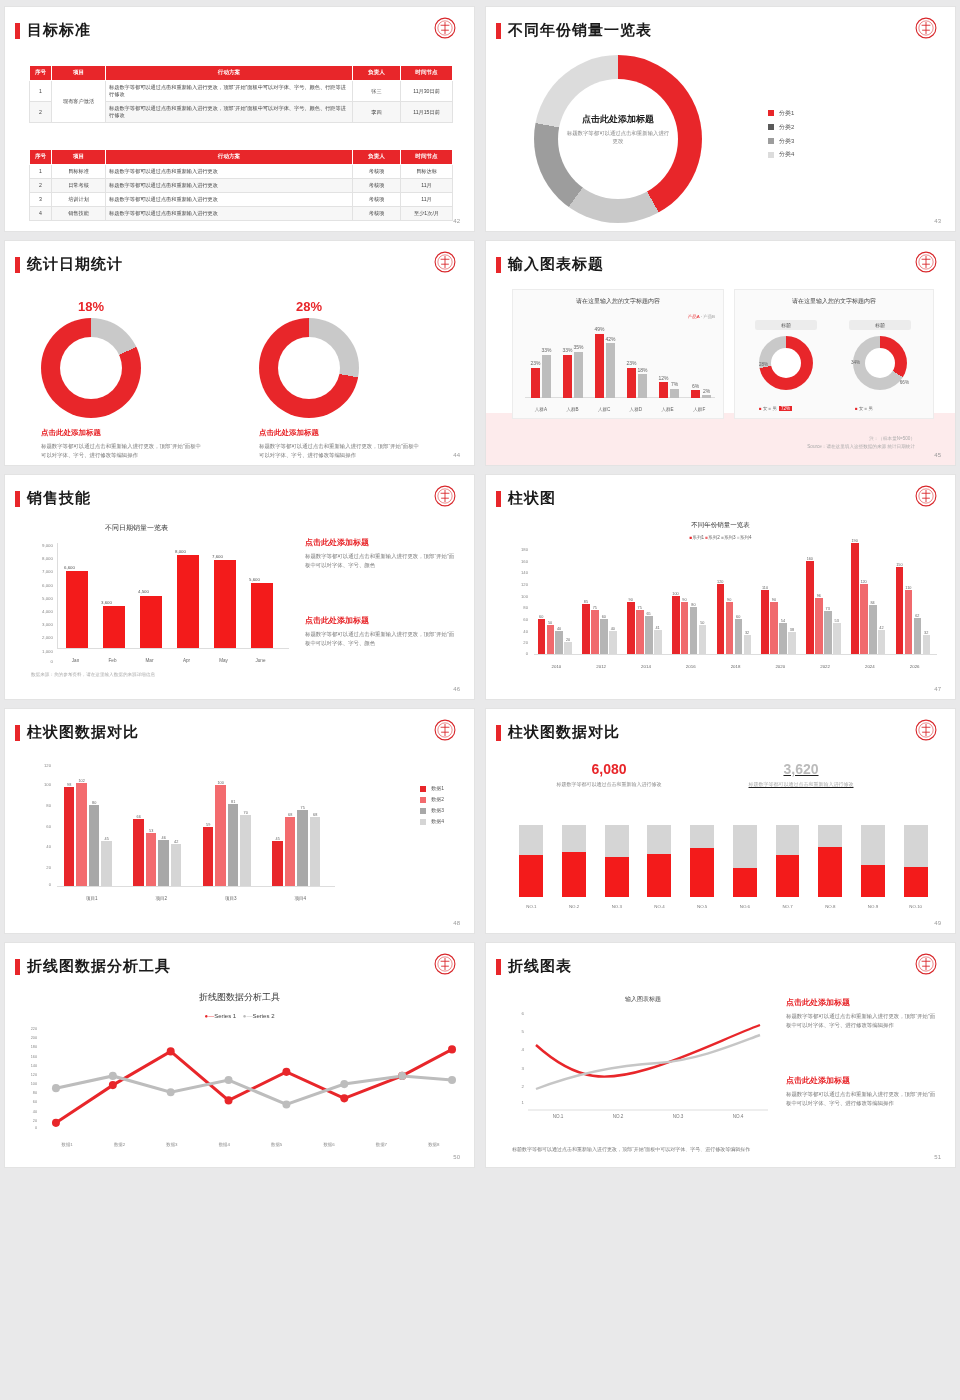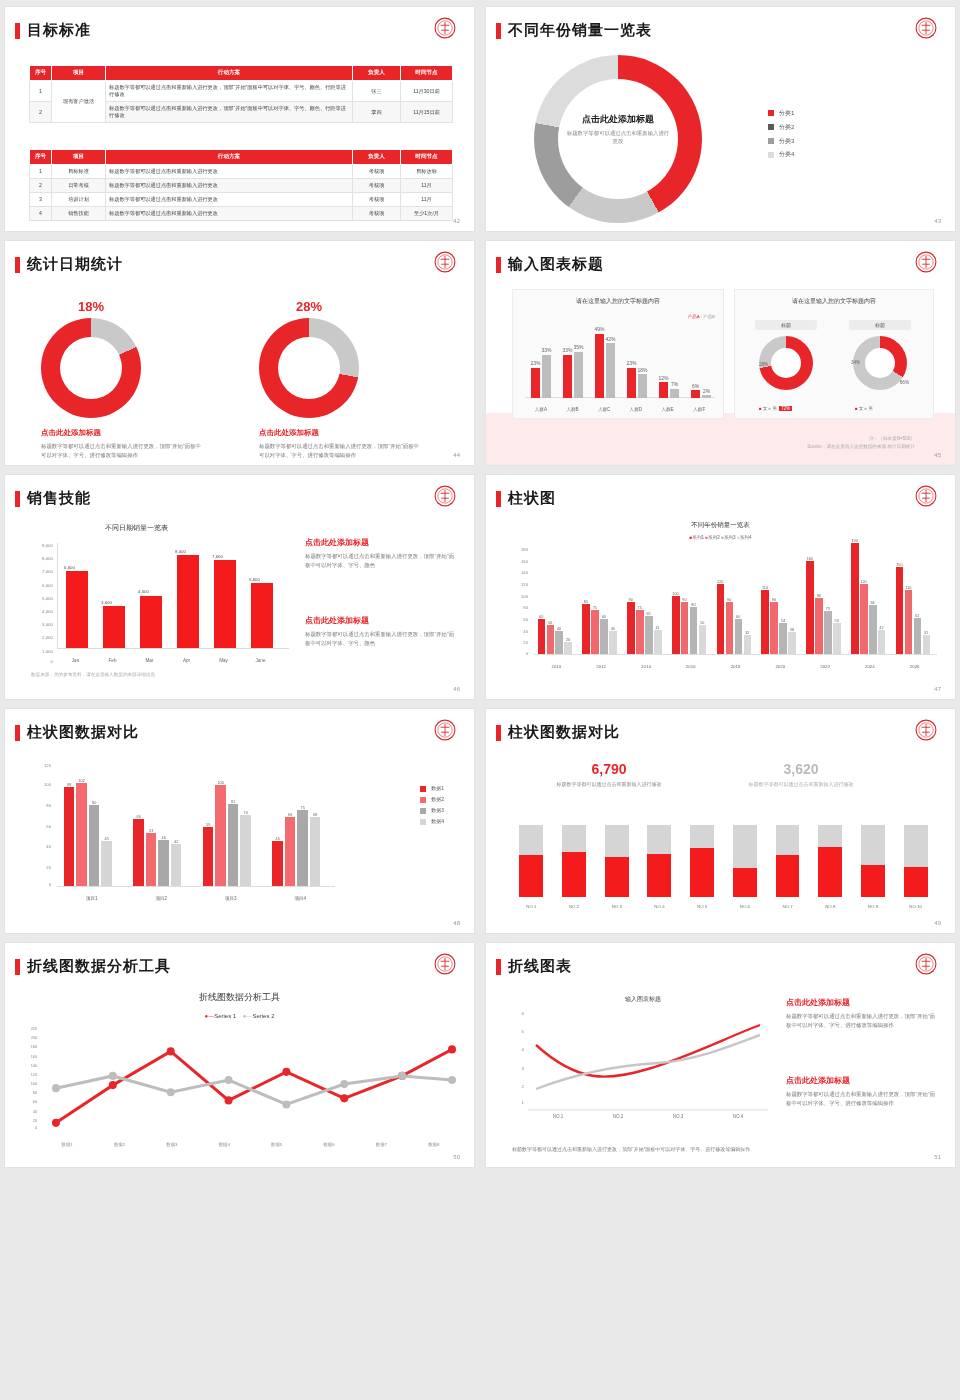--- a/index.html
+++ b/index.html
@@ -582,24 +582,24 @@
 
   <div class="slide">
     <div class="s-title">柱状图数据对比</div>
     <svg class="logo" viewBox="0 0 40 40">
       <circle cx="20" cy="20" r="18" fill="none" stroke="#d8262a" stroke-width="2"></circle>
       <circle cx="20" cy="20" r="13" fill="none" stroke="#d8262a" stroke-width="1"></circle>
       <path d="M20 9 L20 31 M12 15 L28 15 M13 24 L27 24" stroke="#d8262a" stroke-width="1.6"></path>
     </svg>
 
     <div style="position:absolute;left:48px;top:52px;width:150px;text-align:center;">
-      <div style="font-size:14px;font-weight:bold;color:#e8262a;">6,790</div>
+      <div style="font-size:14px;font-weight:bold;color:#e8262a;">6,080</div>
       <div style="font-size:5px;color:#888;line-height:1.6;padding:3px 12px 0;">标题数字等都可以通过点击和重新输入进行修改</div>
     </div>
-    <div style="position:absolute;left:240px;top:52px;width:150px;text-align:center;">
+    <div style="position:absolute;left:240px;top:52px;width:150px;text-align:center;text-decoration:underline;">
       <div style="font-size:14px;font-weight:bold;color:#bbbbbb;">3,620</div>
       <div style="font-size:5px;color:#aaa;line-height:1.6;padding:3px 12px 0;">标题数字等都可以通过点击和重新输入进行修改</div>
     </div>
 
     <div style="position:absolute;left:24px;right:18px;top:116px;height:84px;">
       <div id="rankbars" style="position:absolute;left:0;right:0;top:0;bottom:12px;">
           <div style="position: absolute; left: 0%; bottom: 0px; width: 10%; height: 100%;">
             <div style="position:absolute;left:22%;bottom:58%;width:56%;height:42%;background:#d5d5d5;"></div>
             <div style="position:absolute;left:22%;bottom:0;width:56%;height:58%;background:#f31b1b;"></div>
           </div>

